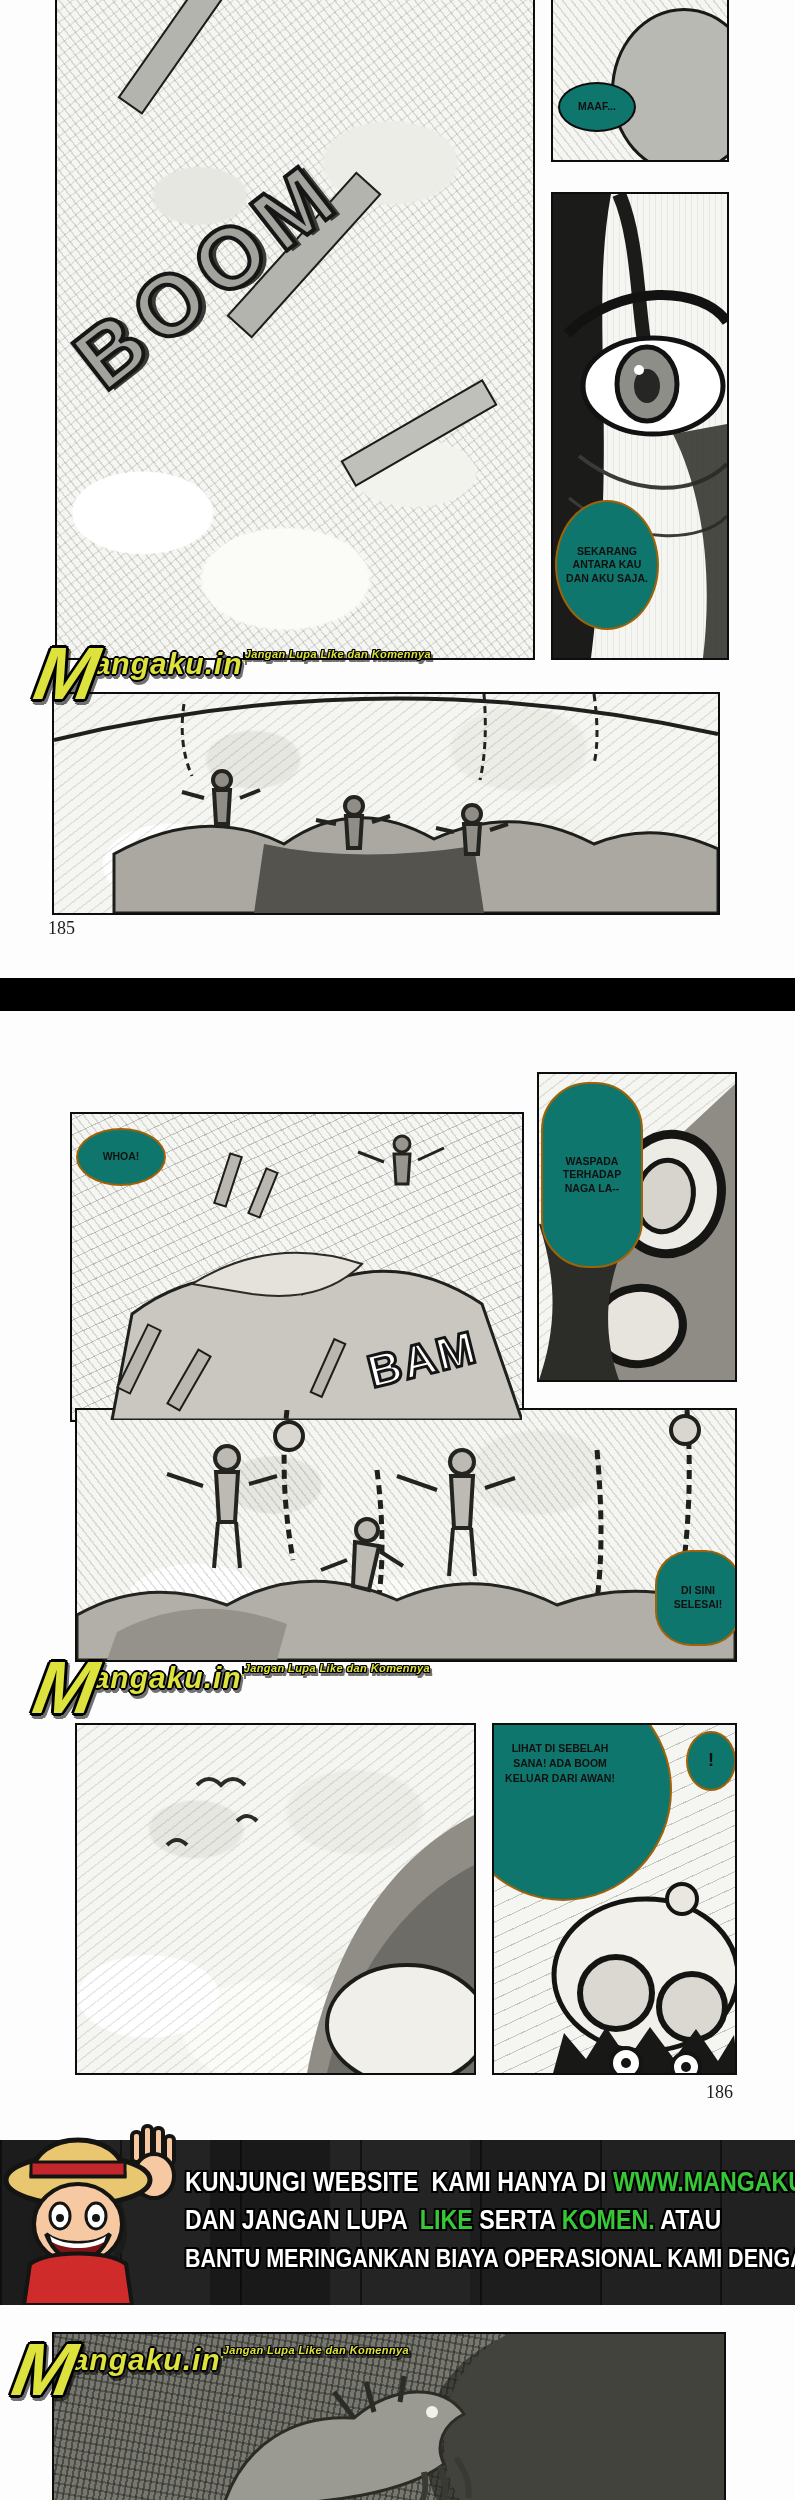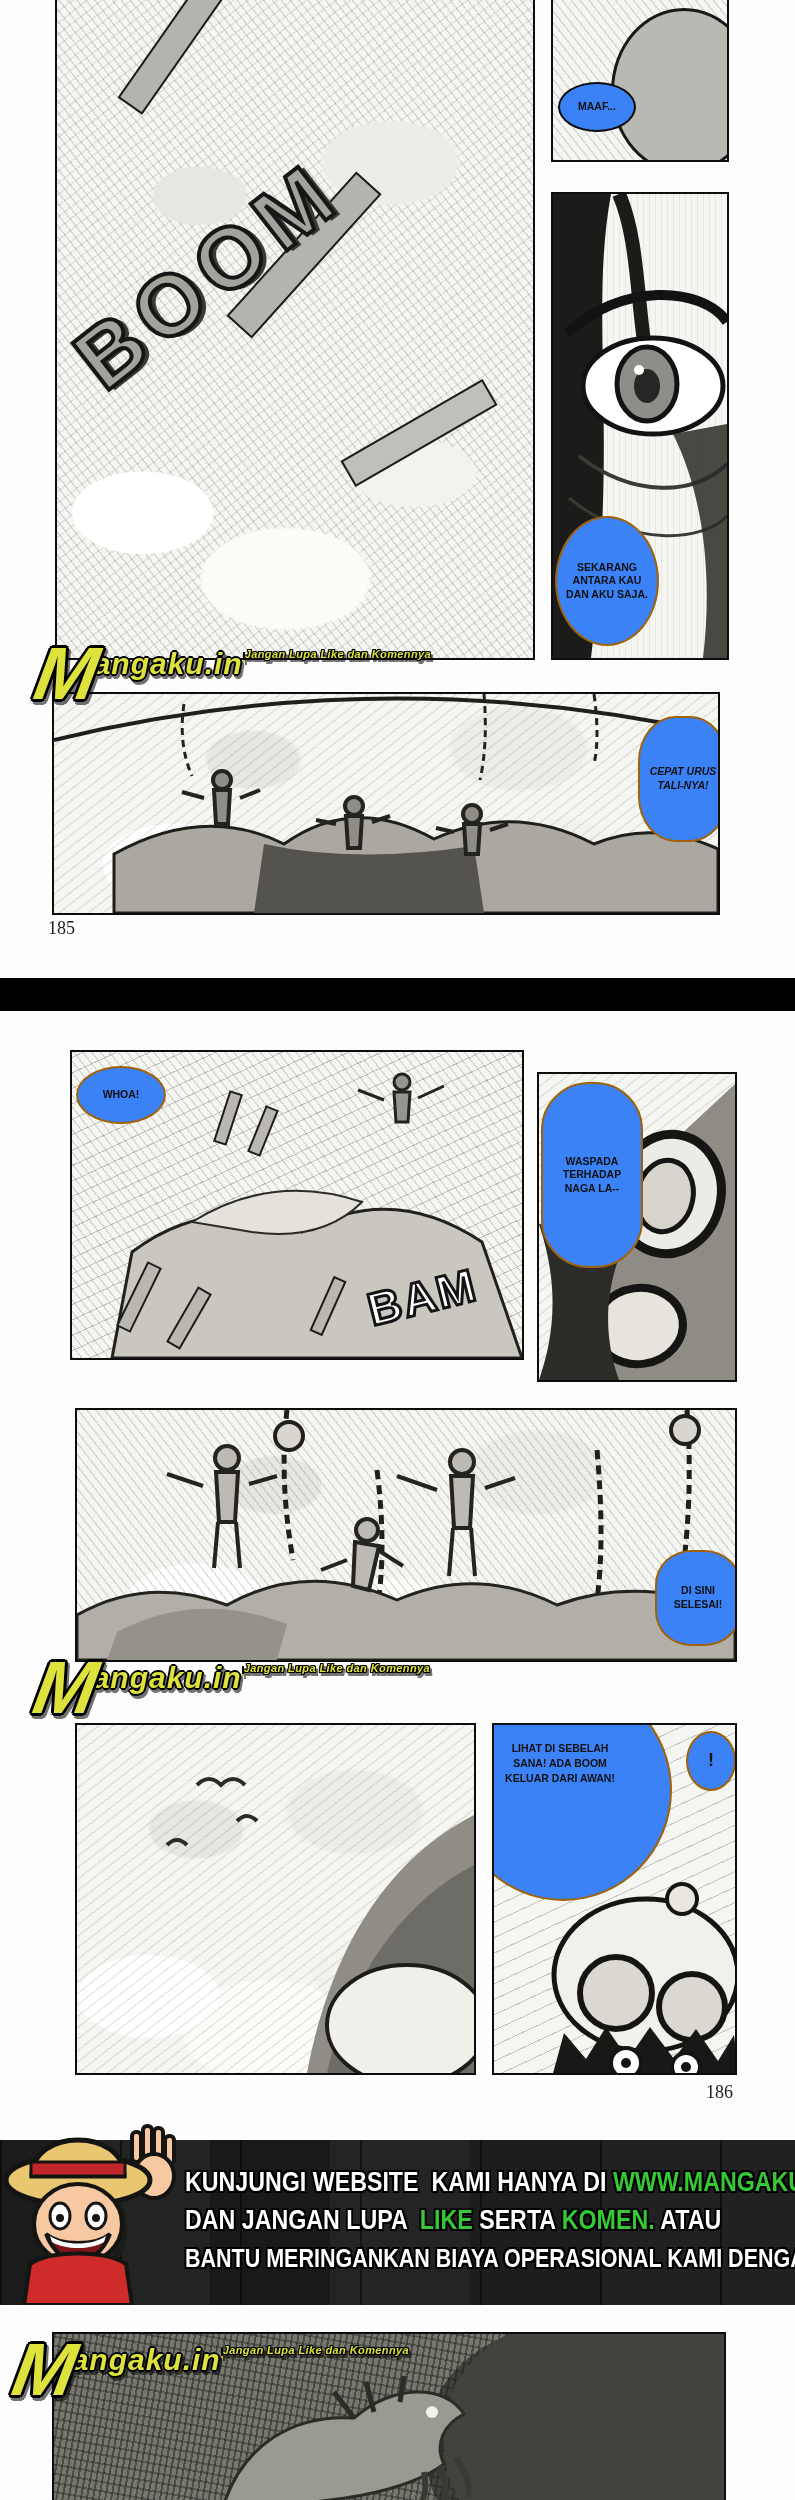--- a/index.html
+++ b/index.html
@@ -13,21 +13,21 @@
   .hatchC{position:absolute;inset:0;background:repeating-linear-gradient(90deg,rgba(40,40,38,.07) 0 1px,transparent 1px 6px);}
   .speed{position:absolute;inset:0;background:repeating-linear-gradient(-25deg,rgba(20,20,20,.22) 0 1px,transparent 1px 14px);}
   .clouds{position:absolute;inset:0;background:
       radial-gradient(120px 70px at 18% 78%,#ffffff 58%,rgba(255,255,255,0) 60%),
       radial-gradient(150px 90px at 48% 88%,#fbfbf8 55%,rgba(255,255,255,0) 58%),
       radial-gradient(110px 60px at 75% 72%,#f3f3ee 55%,rgba(255,255,255,0) 58%),
       radial-gradient(90px 55px at 30% 30%,#e7e7e1 50%,rgba(255,255,255,0) 55%),
       radial-gradient(130px 80px at 70% 25%,#ededE8 50%,rgba(255,255,255,0) 55%);}
 
   
-  .bubble{position:absolute;background:#3b82f6;border:2px solid #a16207;display:flex;align-items:center;justify-content:center;
+  .bubble{position:absolute;background:#0f766e;border:2px solid #a16207;display:flex;align-items:center;justify-content:center;
           text-align:center;font-weight:700;font-size:10.5px;line-height:1.3;color:#101010;padding:5px;box-sizing:border-box;z-index:4;}
   .ellipse{border-radius:50%;}
   .soft{border-radius:42%/36%;}
   .jag-outer{position:absolute;background:#0c0c0c;z-index:4;
      clip-path:polygon(50% 0%,60% 9%,77% 4%,79% 14%,95% 12%,91% 24%,100% 32%,93% 41%,100% 52%,92% 58%,98% 70%,88% 72%,92% 86%,79% 82%,80% 97%,67% 89%,61% 100%,51% 90%,39% 100%,35% 88%,21% 96%,24% 82%,9% 86%,15% 72%,1% 71%,9% 58%,0% 50%,8% 40%,0% 29%,10% 26%,6% 12%,20% 14%,22% 2%,36% 8%,43% 0%);}
   .jag-inner{position:absolute;inset:3px;background:#ffffff;display:flex;align-items:center;justify-content:center;
      text-align:center;font-weight:700;font-size:10.5px;line-height:1.35;color:#101010;padding:14px 10px;box-sizing:border-box;
      clip-path:polygon(50% 0%,60% 9%,77% 4%,79% 14%,95% 12%,91% 24%,100% 32%,93% 41%,100% 52%,92% 58%,98% 70%,88% 72%,92% 86%,79% 82%,80% 97%,67% 89%,61% 100%,51% 90%,39% 100%,35% 88%,21% 96%,24% 82%,9% 86%,15% 72%,1% 71%,9% 58%,0% 50%,8% 40%,0% 29%,10% 26%,6% 12%,20% 14%,22% 2%,36% 8%,43% 0%);}
 
   
@@ -112,21 +112,21 @@
         <path d="M66,0 C92,60 80,150 108,215" stroke="#1b1b19" stroke-width="14" fill="none"></path>
         <path d="M14,140 C66,88 150,92 174,128" stroke="#121212" stroke-width="10" fill="none"></path>
         <ellipse cx="100" cy="192" rx="70" ry="48" fill="#ffffff" stroke="#121212" stroke-width="5"></ellipse>
         <ellipse cx="94" cy="190" rx="30" ry="37" fill="#8e8e88" stroke="#121212" stroke-width="5"></ellipse>
         <ellipse cx="94" cy="192" rx="13" ry="17" fill="#262624"></ellipse>
         <circle cx="86" cy="176" r="5" fill="#ffffff"></circle>
         <path d="M26,262 C80,304 142,302 174,270" stroke="#3a3a36" stroke-width="4" fill="none"></path>
         <path d="M16,304 C78,354 150,348 174,322" stroke="#3a3a36" stroke-width="3" fill="none"></path>
         <path d="M120,240 C150,300 160,380 150,464 L174,464 L174,230 Z" fill="#2a2a26" opacity=".85"></path>
       </svg>
-      <div class="bubble" style="left:2px;top:322px;width:104px;height:130px;border-radius:50%;align-items:center;">
+      <div class="bubble" style="left:2px;top:306px;width:104px;height:130px;border-radius:50%;align-items:center;">
         <span>SEKARANG ANTARA KAU DAN AKU SAJA.</span>
       </div>
     </div>
 
     <div class="panel" style="left:52px;top:692px;width:668px;height:223px;">
       <div class="clouds"></div>
       <div class="hatchB"></div>
       <svg class="artsvg" style="left:0;top:0;" width="664" height="219" viewBox="0 0 664 219">
         <path d="M0,46 Q330,-34 664,40" stroke="#1f1f1d" stroke-width="4" fill="none"></path>
         <path d="M130,10 q-6,40 8,72" stroke="#222" stroke-width="3" fill="none" stroke-dasharray="7 5"></path>
@@ -139,42 +139,39 @@
             <path d="M160,96 l16,0 l-2,34 l-12,0 Z"></path>
             <path d="M150,104 l-22,-6 M186,104 l20,-8"></path>
           <circle cx="300" cy="112" r="9"></circle>
             <path d="M292,122 l16,0 l-2,32 l-12,0 Z"></path>
             <path d="M282,130 l-20,-4 M318,128 l18,-6"></path>
           <circle cx="418" cy="120" r="9"></circle>
             <path d="M410,130 l16,0 l-2,30 l-12,0 Z"></path>
             <path d="M400,138 l-18,-4 M436,136 l18,-6"></path>
         </g>
       </svg>
-      <div class="bubble soft" style="left:584px;top:22px;width:90px;height:126px;font-style:italic;">
-        <span>CEPAT URUS TALI-NYA!</span>
-      </div>
     </div>
 
     <div class="logo" style="left:36px;top:646px;">
       <span class="m">M</span>
       <span class="right">
         <span class="name">angaku.in</span>
         <span class="bar"></span>
         <span class="tag">Jangan Lupa Like dan Komennya</span>
       </span>
     </div>
 
     <div class="pagenum" style="left:48px;top:918px;">185</div>
   </div>
 
   <div class="divider" style="top:978px;height:33px;"></div>
 
   <div>
 
-    <div class="panel" style="left:70px;top:1050px;width:454px;height:310px;">
+    <div class="panel" style="left:70px;top:1112px;width:454px;height:310px;">
       <div class="speed"></div>
       <div class="hatchA"></div>
       <svg class="artsvg" style="left:0;top:0;" width="450" height="306" viewBox="0 0 450 306">
         <path d="M40,306 L60,200 Q140,140 230,180 Q320,130 410,190 L450,306 Z" fill="#c9c7c0" stroke="#20201d" stroke-width="3"></path>
         <path d="M120,170 Q200,120 290,150 Q250,190 180,180 Z" fill="#e4e2db" stroke="#2a2a26" stroke-width="2"></path>
         <g stroke="#23231f" stroke-width="3" fill="#97958e">
           <circle cx="330" cy="30" r="8"></circle>
             <path d="M322,40 l16,0 l-2,30 l-12,0 Z"></path>
             <path d="M312,48 l-26,-10 M346,46 l26,-12"></path>
         </g>

